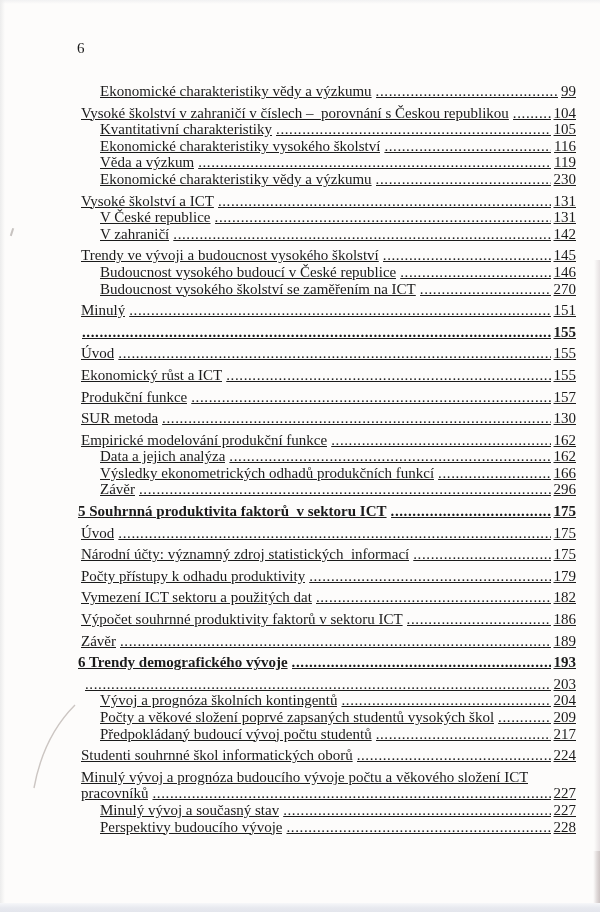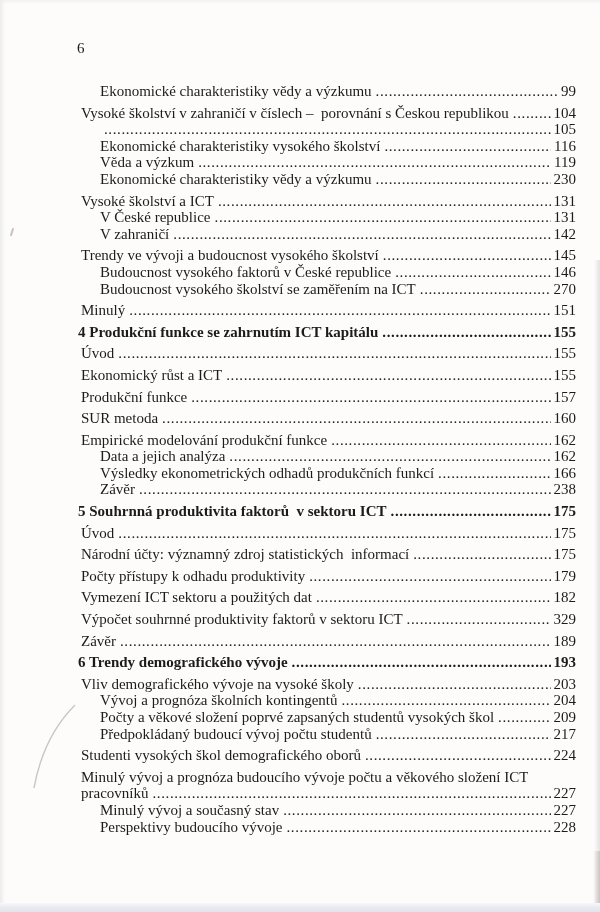--- a/index.html
+++ b/index.html
@@ -77,20 +77,21 @@
     left: 78px;
     right: 24px;
     top: 83px;
     font-size: 15px;
   }
   .row {
     display: flex;
     align-items: flex-start;
     height: 16.6px;
     line-height: 16.6px;
+    text-decoration: underline;
   }
   .row.gap { margin-top: 5px; }
   .row .label {
     white-space: pre;
     flex: 0 1 auto;
     overflow: hidden;
   }
   .row .leader {
     flex: 1 1 0;
     min-width: 6px;
@@ -123,20 +124,21 @@
         <span class="label">Ekonomické charakteristiky vědy a výzkumu</span>
         <span class="leader"></span>
         <span class="pagenum">99</span>
       </div>
       <div class="row lvl1 gap">
         <span class="label">Vysoké školství v zahraničí v číslech –  porovnání s Českou republikou</span>
         <span class="leader"></span>
         <span class="pagenum">104</span>
       </div>
       <div class="row lvl2">
+        <span class="label">Kvantitativní charakteristiky</span>
         <span class="leader"></span>
         <span class="pagenum">105</span>
       </div>
       <div class="row lvl2">
         <span class="label">Ekonomické charakteristiky vysokého školství</span>
         <span class="leader"></span>
         <span class="pagenum">116</span>
       </div>
       <div class="row lvl2">
         <span class="label">Věda a výzkum</span>
@@ -162,36 +164,35 @@
         <span class="label">V zahraničí</span>
         <span class="leader"></span>
         <span class="pagenum">142</span>
       </div>
       <div class="row lvl1 gap">
         <span class="label">Trendy ve vývoji a budoucnost vysokého školství</span>
         <span class="leader"></span>
         <span class="pagenum">145</span>
       </div>
       <div class="row lvl2">
-        <span class="label">Budoucnost vysokého faktorů v České republice</span>
+        <span class="label">Budoucnost vysokého budoucí v České republice</span>
         <span class="leader"></span>
         <span class="pagenum">146</span>
       </div>
       <div class="row lvl2">
         <span class="label">Budoucnost vysokého školství se zaměřením na ICT</span>
         <span class="leader"></span>
         <span class="pagenum">270</span>
       </div>
       <div class="row lvl1 gap">
         <span class="label">Minulý</span>
         <span class="leader"></span>
         <span class="pagenum">151</span>
       </div>
       <div class="row lvl0 gap">
-        <span class="label">4 Produkční funkce se zahrnutím ICT kapitálu</span>
         <span class="leader"></span>
         <span class="pagenum">155</span>
       </div>
       <div class="row lvl1 gap">
         <span class="label">Úvod</span>
         <span class="leader"></span>
         <span class="pagenum">155</span>
       </div>
       <div class="row lvl1 gap">
         <span class="label">Ekonomický růst a ICT</span>
@@ -199,41 +200,41 @@
         <span class="pagenum">155</span>
       </div>
       <div class="row lvl1 gap">
         <span class="label">Produkční funkce</span>
         <span class="leader"></span>
         <span class="pagenum">157</span>
       </div>
       <div class="row lvl1 gap">
         <span class="label">SUR metoda</span>
         <span class="leader"></span>
-        <span class="pagenum">160</span>
+        <span class="pagenum">130</span>
       </div>
       <div class="row lvl1 gap">
         <span class="label">Empirické modelování produkční funkce</span>
         <span class="leader"></span>
         <span class="pagenum">162</span>
       </div>
       <div class="row lvl2">
         <span class="label">Data a jejich analýza</span>
         <span class="leader"></span>
         <span class="pagenum">162</span>
       </div>
       <div class="row lvl2">
         <span class="label">Výsledky ekonometrických odhadů produkčních funkcí</span>
         <span class="leader"></span>
         <span class="pagenum">166</span>
       </div>
       <div class="row lvl2">
         <span class="label">Závěr</span>
         <span class="leader"></span>
-        <span class="pagenum">238</span>
+        <span class="pagenum">296</span>
       </div>
       <div class="row lvl0 gap">
         <span class="label">5 Souhrnná produktivita faktorů  v sektoru ICT</span>
         <span class="leader"></span>
         <span class="pagenum">175</span>
       </div>
       <div class="row lvl1 gap">
         <span class="label">Úvod</span>
         <span class="leader"></span>
         <span class="pagenum">175</span>
@@ -249,54 +250,53 @@
         <span class="pagenum">179</span>
       </div>
       <div class="row lvl1 gap">
         <span class="label">Vymezení ICT sektoru a použitých dat</span>
         <span class="leader"></span>
         <span class="pagenum">182</span>
       </div>
       <div class="row lvl1 gap">
         <span class="label">Výpočet souhrnné produktivity faktorů v sektoru ICT</span>
         <span class="leader"></span>
-        <span class="pagenum">329</span>
+        <span class="pagenum">186</span>
       </div>
       <div class="row lvl1 gap">
         <span class="label">Závěr</span>
         <span class="leader"></span>
         <span class="pagenum">189</span>
       </div>
       <div class="row lvl0 gap">
         <span class="label">6 Trendy demografického vývoje</span>
         <span class="leader"></span>
         <span class="pagenum">193</span>
       </div>
       <div class="row lvl1 gap">
-        <span class="label">Vliv demografického vývoje na vysoké školy</span>
         <span class="leader"></span>
         <span class="pagenum">203</span>
       </div>
       <div class="row lvl2">
         <span class="label">Vývoj a prognóza školních kontingentů</span>
         <span class="leader"></span>
         <span class="pagenum">204</span>
       </div>
       <div class="row lvl2">
         <span class="label">Počty a věkové složení poprvé zapsaných studentů vysokých škol</span>
         <span class="leader"></span>
         <span class="pagenum">209</span>
       </div>
       <div class="row lvl2">
         <span class="label">Předpokládaný budoucí vývoj počtu studentů</span>
         <span class="leader"></span>
         <span class="pagenum">217</span>
       </div>
       <div class="row lvl1 gap">
-        <span class="label">Studenti vysokých škol demografického oborů</span>
+        <span class="label">Studenti souhrnné škol informatických oborů</span>
         <span class="leader"></span>
         <span class="pagenum">224</span>
       </div>
       <div class="row lvl1 gap wrapline">
         <span class="label">Minulý vývoj a prognóza budoucího vývoje počtu a věkového složení ICT</span>
       </div>
       <div class="row lvl1">
         <span class="label">pracovníků</span>
         <span class="leader"></span>
         <span class="pagenum">227</span>

